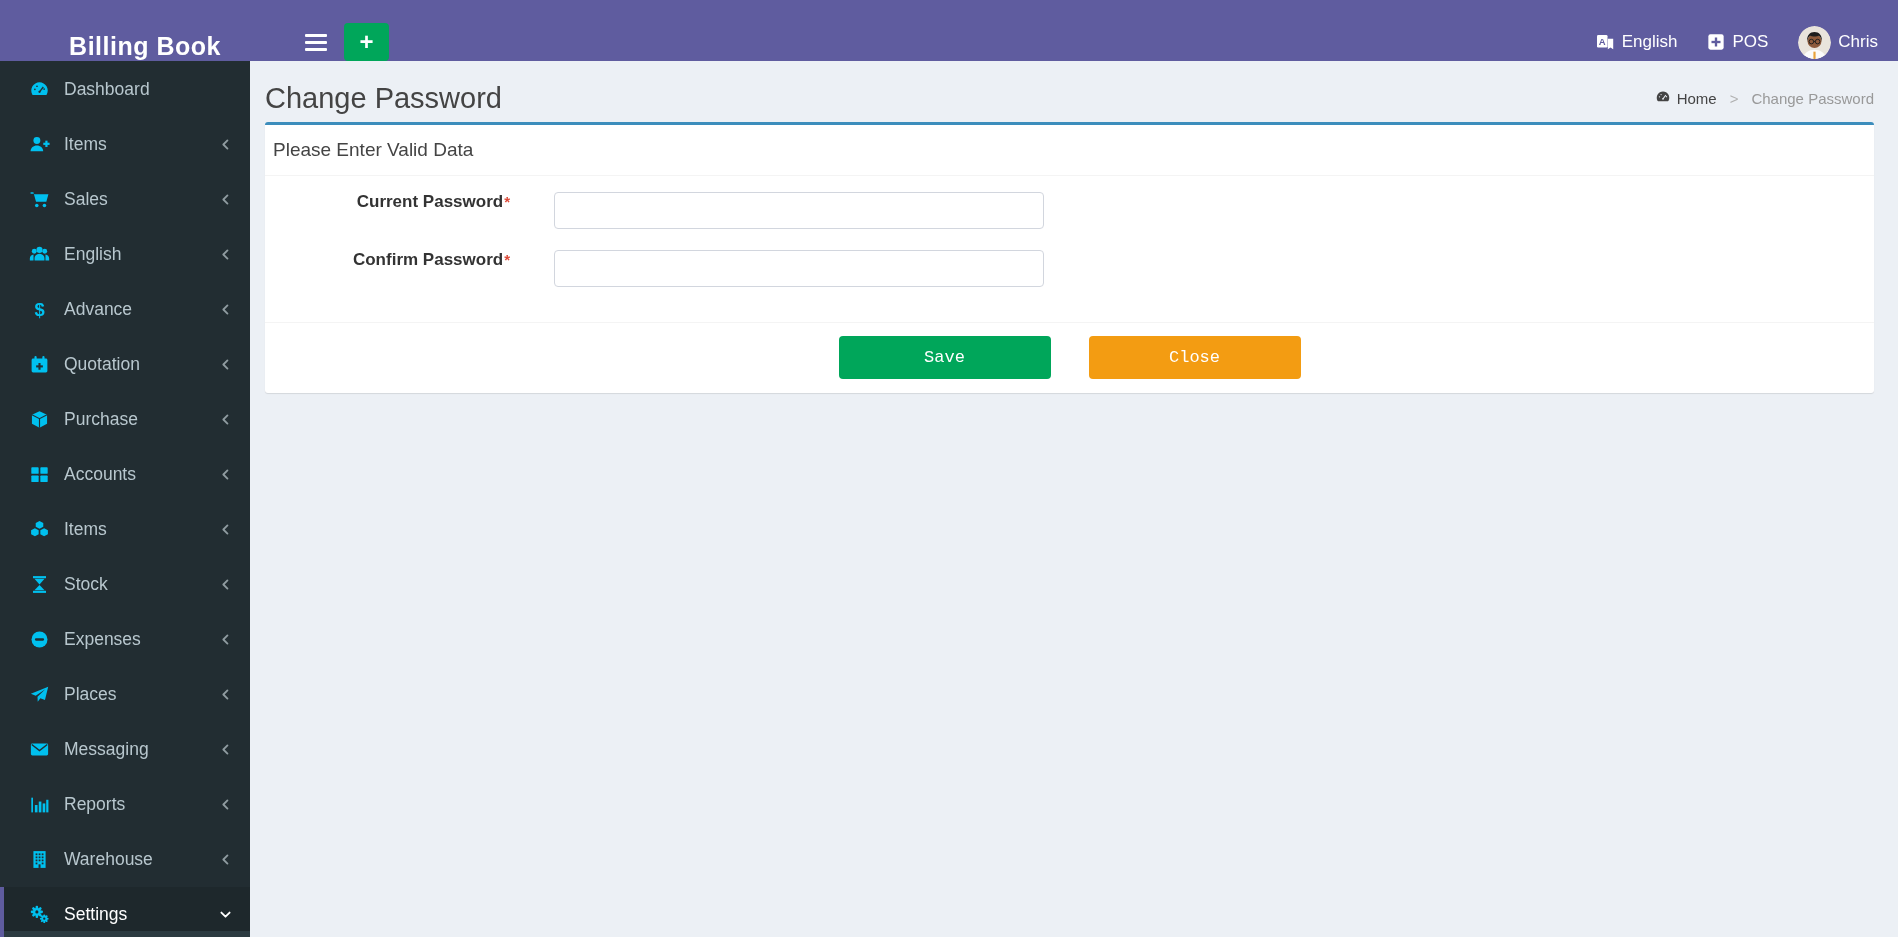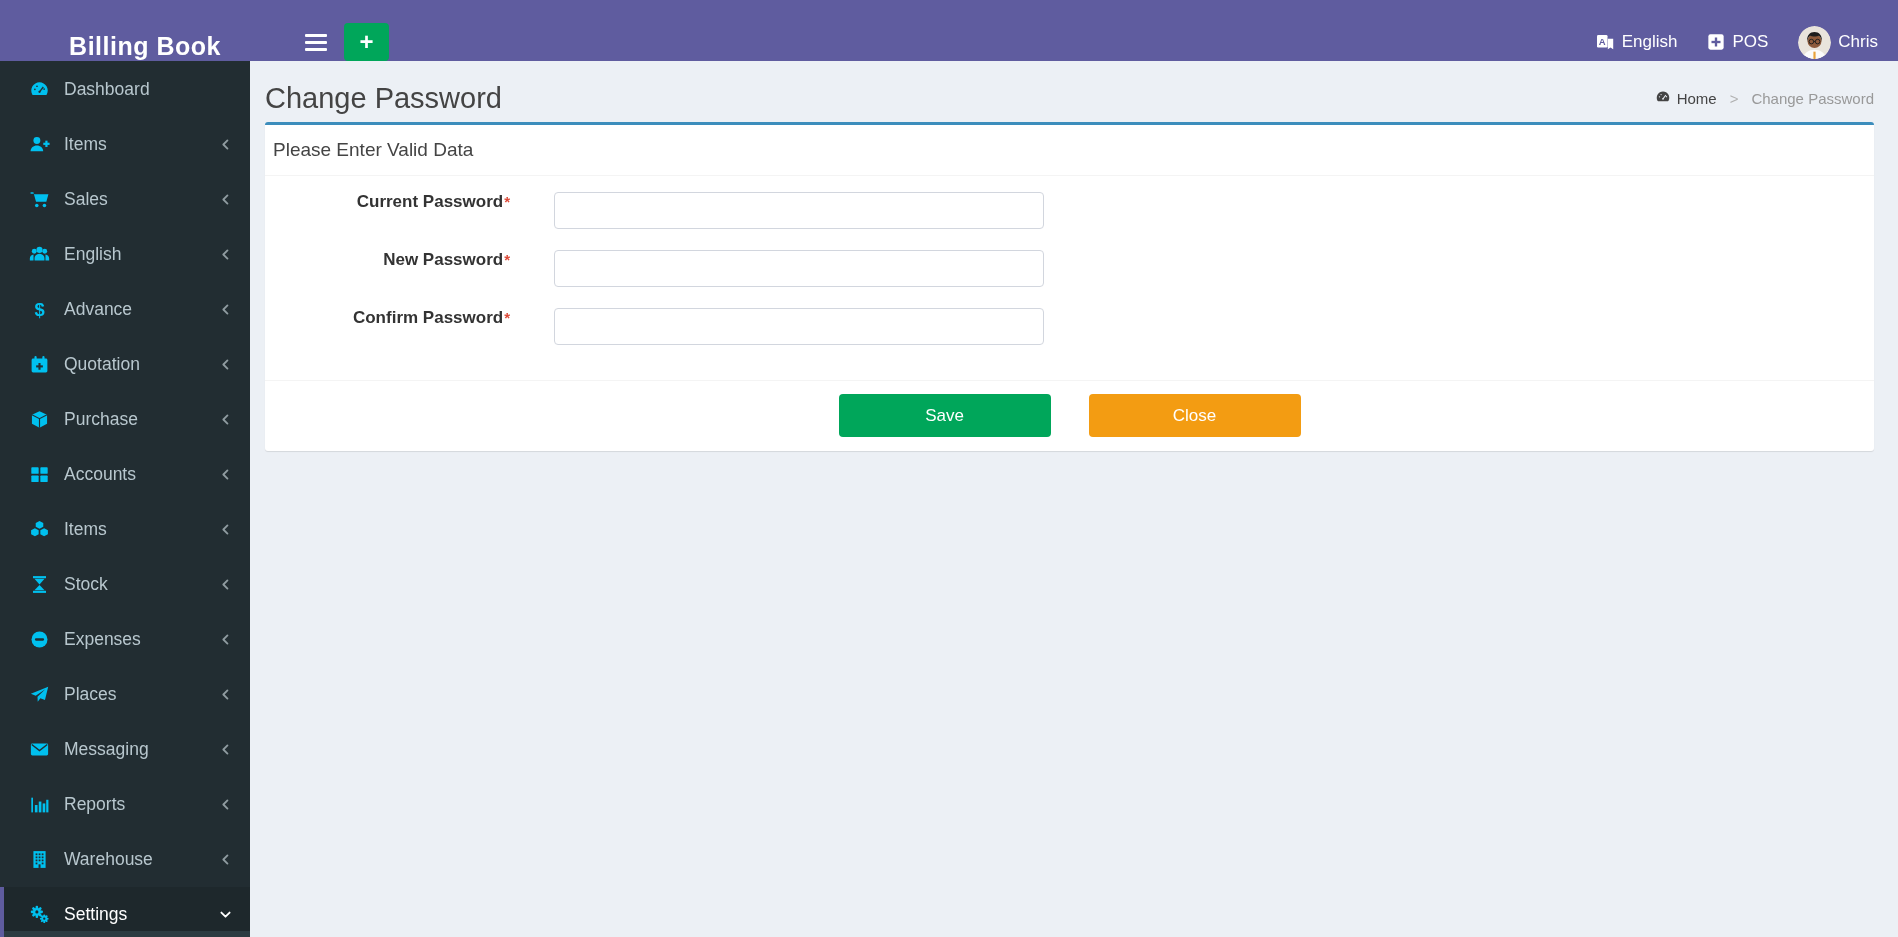--- a/index.html
+++ b/index.html
@@ -60,21 +60,21 @@
         border-radius:3px;box-shadow:0 1px 1px rgba(0,0,0,.1);}
   .card-header{padding:14px 8px;font-size:19px;color:#444;border-bottom:1px solid #f4f4f4;}
   .card-body{padding:16px 20px 14px;}
   .form-row{display:flex;align-items:flex-start;margin-bottom:21px;}
   .f-label{width:225px;text-align:right;font-size:17px;font-weight:bold;color:#333;}
   .f-label .req{color:var(--required-red);font-size:15px;margin-left:1px;}
   .f-input{margin-left:44px;width:490px;height:37px;border:1px solid #d2d6de;border-radius:4px;
            padding:0 12px;font-size:16px;color:#555;outline:none;font-family:"Liberation Sans",sans-serif;}
   .card-footer{border-top:1px solid #f4f4f4;padding:13px 0 14px;display:flex;justify-content:center;gap:38px;}
   .btn{width:212px;height:43px;border:none;border-radius:4px;color:#fff;font-size:17px;cursor:pointer;
-       font-family:Liberation Sans, sans-serif;}
+       font-family:Liberation Mono, monospace;}
   .btn-save{background:var(--save-green);}
   .btn-close{background:var(--close-orange);}
 </style>
 </head>
 <body>
 
 <div class="topbar">
   <div class="logo">Billing Book</div>
   <div class="navbar">
     <div class="burger">
@@ -426,24 +426,20 @@
     </div>
 
     <div class="card">
       <div class="card-header">Please Enter Valid Data</div>
       <div class="card-body">
           <div class="form-row">
             <label class="f-label"><span>Current Password</span><span class="req">*</span></label>
             <input class="f-input" type="password" placeholder="" style="">
           </div>
           <div class="form-row">
-            <label class="f-label"><span>New Password</span><span class="req">*</span></label>
-            <input class="f-input" type="password" placeholder="" style="">
-          </div>
-          <div class="form-row">
             <label class="f-label"><span>Confirm Password</span><span class="req">*</span></label>
             <input class="f-input" type="password" placeholder="" style="">
           </div>
         </div>
       <div class="card-footer">
         <button class="btn btn-save">Save</button>
         <button class="btn btn-close">Close</button>
       </div>
     </div>
   </div>

